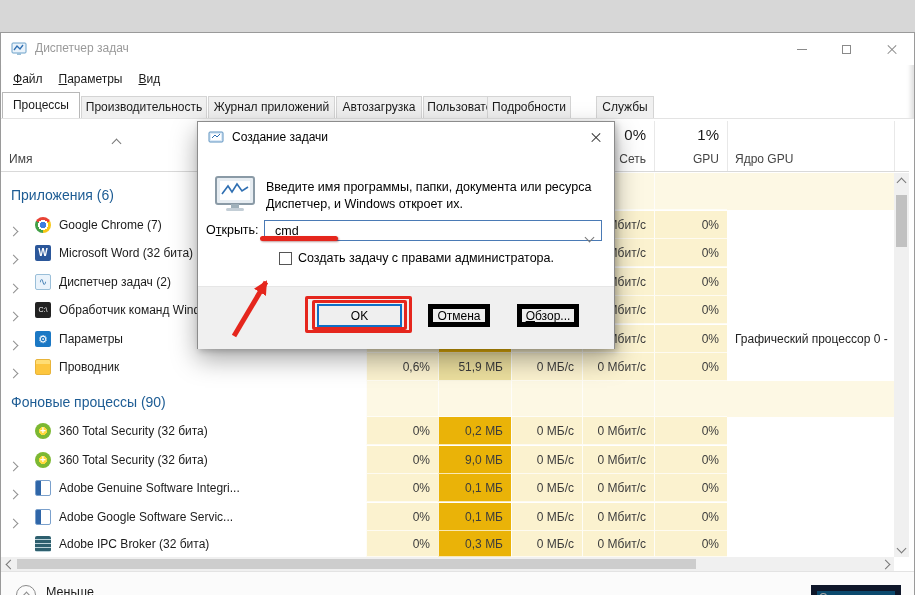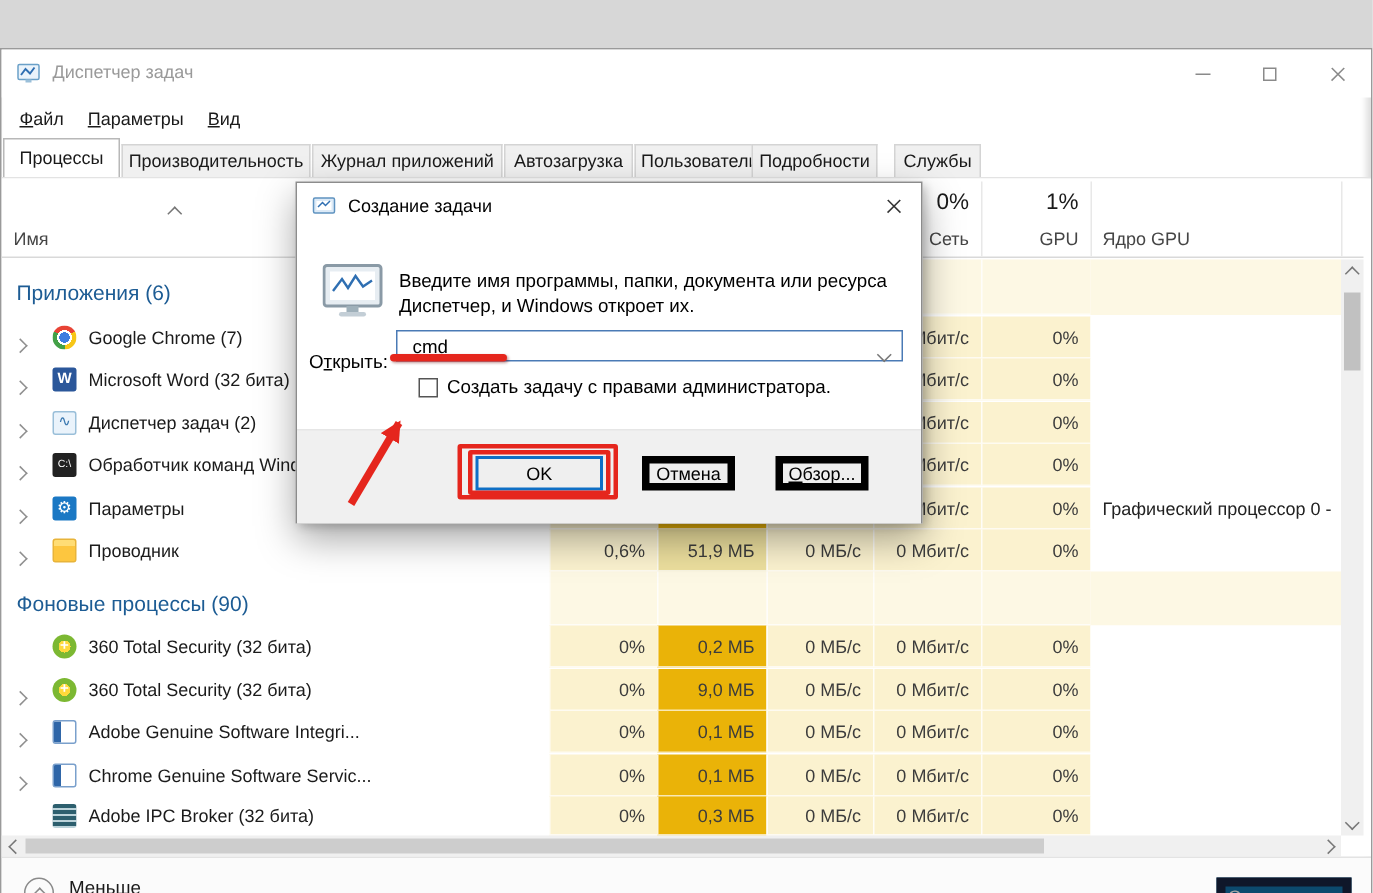--- a/index.html
+++ b/index.html
@@ -86,21 +86,21 @@
   
   .dialog{position:absolute;left:196px;top:88px;width:418px;height:228px;background:#fff;border:1px solid #8c8c8c;
           box-shadow:0 10px 24px rgba(0,0,0,.35),2px 2px 6px rgba(0,0,0,.2);z-index:10;}
   .dlg-title{position:absolute;left:0;top:0;width:100%;height:30px;}
   .dlg-icon{position:absolute;left:10px;top:7px;width:16px;height:16px;}
   .dlg-title-text{position:absolute;left:34px;top:8px;font-size:12px;color:#000;}
   .dlg-close{position:absolute;right:8px;top:6px;width:20px;height:18px;display:flex;align-items:center;justify-content:center;}
   .dlg-close .glyph-x::before,.dlg-close .glyph-x::after{background:#333;}
   .dlg-msgicon{position:absolute;left:17px;top:54px;}
   .dlg-msg{position:absolute;left:68px;top:57px;width:336px;font-size:12.5px;color:#000;line-height:17px;}
-  .dlg-openlabel{position:absolute;left:8px;top:112px;font-size:12.5px;color:#000;}
+  .dlg-openlabel{position:absolute;left:8px;top:101px;font-size:12.5px;color:#000;}
   .dlg-combo{position:absolute;left:66px;top:98px;width:338px;height:21px;border:1px solid #4a7ab5;background:#fff;}
   .dlg-combo .val{position:absolute;left:10px;top:0;height:19px;display:flex;align-items:center;font-size:12.5px;color:#000;}
   .combo-arrow{position:absolute;right:8px;top:6px;}
   .dlg-check{position:absolute;left:81px;top:130px;width:13px;height:13px;border:1px solid #555;background:#fff;}
   .dlg-checklabel{position:absolute;left:100px;top:129px;font-size:12.5px;color:#000;}
   .dlg-footer{position:absolute;left:0;top:164px;width:100%;height:63px;background:#f0f0f0;border-top:1px solid #e6e6e6;}
   .dlg-btn{position:absolute;top:182px;height:23px;background:#eee;border:5px solid #000000;
            font-size:12px;color:#000;display:flex;align-items:center;justify-content:center;}
   .btn-ok{left:119px;width:85px;border:2px solid #0f6fc5;background:#efefef;}
   .btn-cancel{left:230px;width:62px;}
@@ -141,21 +141,21 @@
     <span class="menuitem"><u>П</u>араметры</span>
     <span class="menuitem"><u>В</u>ид</span>
   </div>
 
   <div class="tabs">
     <div class="tab active" style="left:1px;width:78px">Процессы</div>
     <div class="tab" style="left:80px;width:126px">Производительность</div>
     <div class="tab" style="left:207px;width:127px">Журнал приложений</div>
     <div class="tab" style="left:335px;width:86px">Автозагрузка</div>
     <div class="tab" style="left:422px;width:87px">Пользователи</div>
-    <div class="tab" style="left:500px;width:84px">Подробности</div>
+    <div class="tab" style="left:486px;width:84px">Подробности</div>
     <div class="tab" style="left:595px;width:58px">Службы</div>
   </div>
 
   <div class="table">
     <div class="thead">
       <span class="sortind"><span class="chv up"></span></span>
       <span class="collabel" style="left:8px">Имя</span>
       <div class="vsep" style="left:365px"></div>
       <div class="vsep" style="left:437px"></div>
       <div class="vsep" style="left:510px"></div>
@@ -293,21 +293,21 @@
       <span class="cell c1">0,1 МБ</span>
       <span class="cell c2">0 МБ/с</span>
       <span class="cell c3">0 Мбит/с</span>
       <span class="cell c4">0%</span>
       <span class="cell c5"></span>
     </div>
 
     <div class="prow" style="top:384px;height:28px">
       <span class="expander"><span class="chv right"></span></span>
       <span class="ic ic-adobe"></span>
-      <span class="pname">Chrome Genuine Software Servic...</span>
+      <span class="pname">Adobe Google Software Servic...</span>
       <span class="cell c0">0%</span>
       <span class="cell c1">0,1 МБ</span>
       <span class="cell c2">0 МБ/с</span>
       <span class="cell c3">0 Мбит/с</span>
       <span class="cell c4">0%</span>
       <span class="cell c5"></span>
     </div>
 
     <div class="prow" style="top:412px;height:26px">
       <span class="ic ic-ipc"></span>

